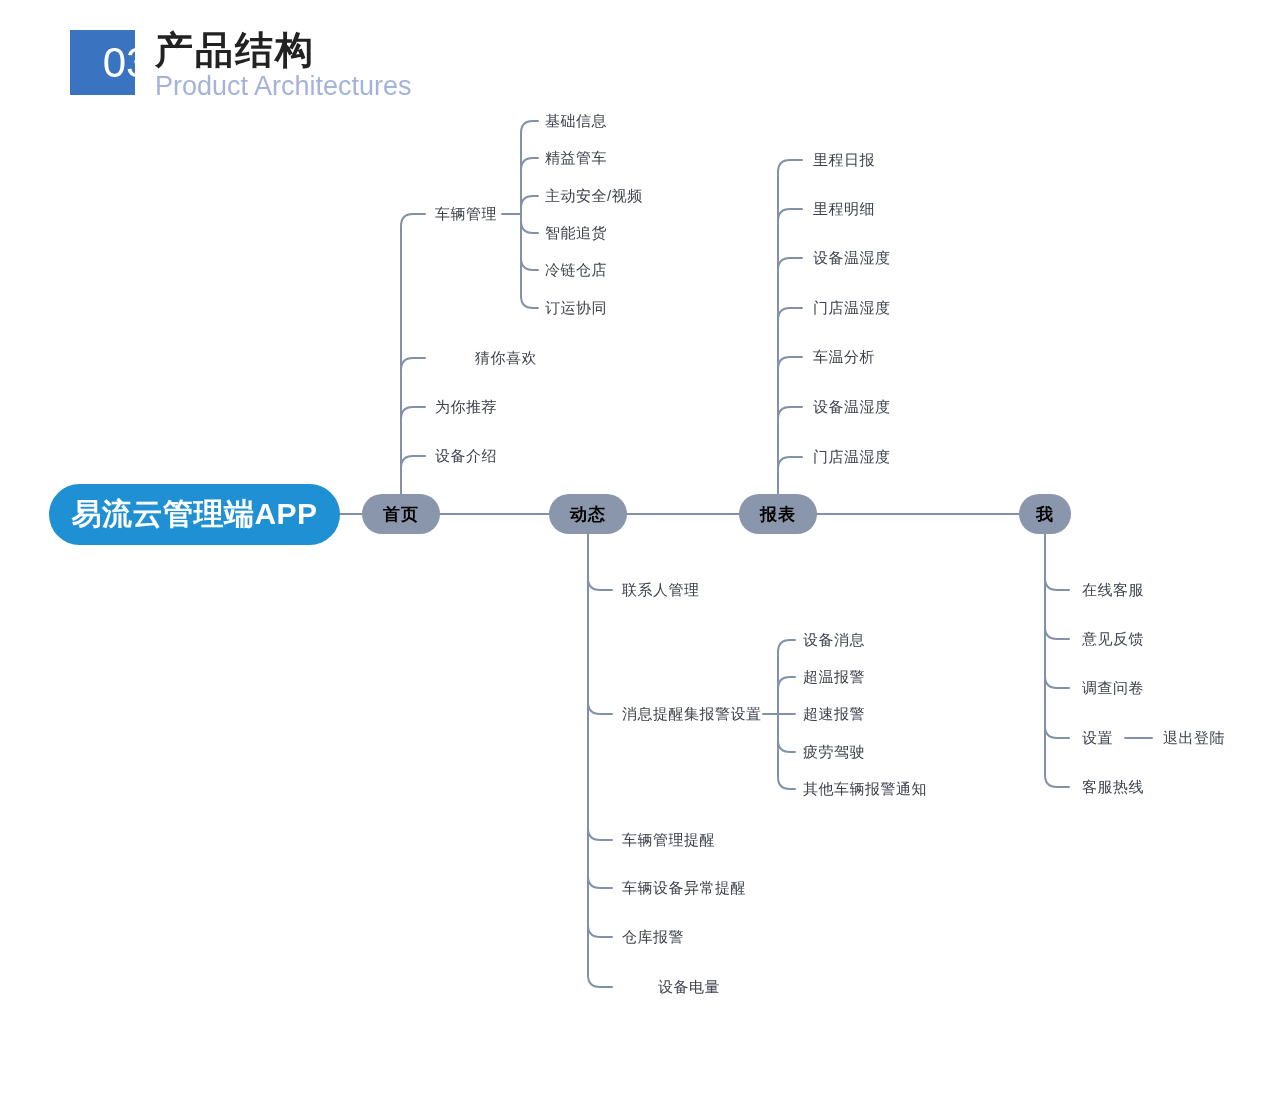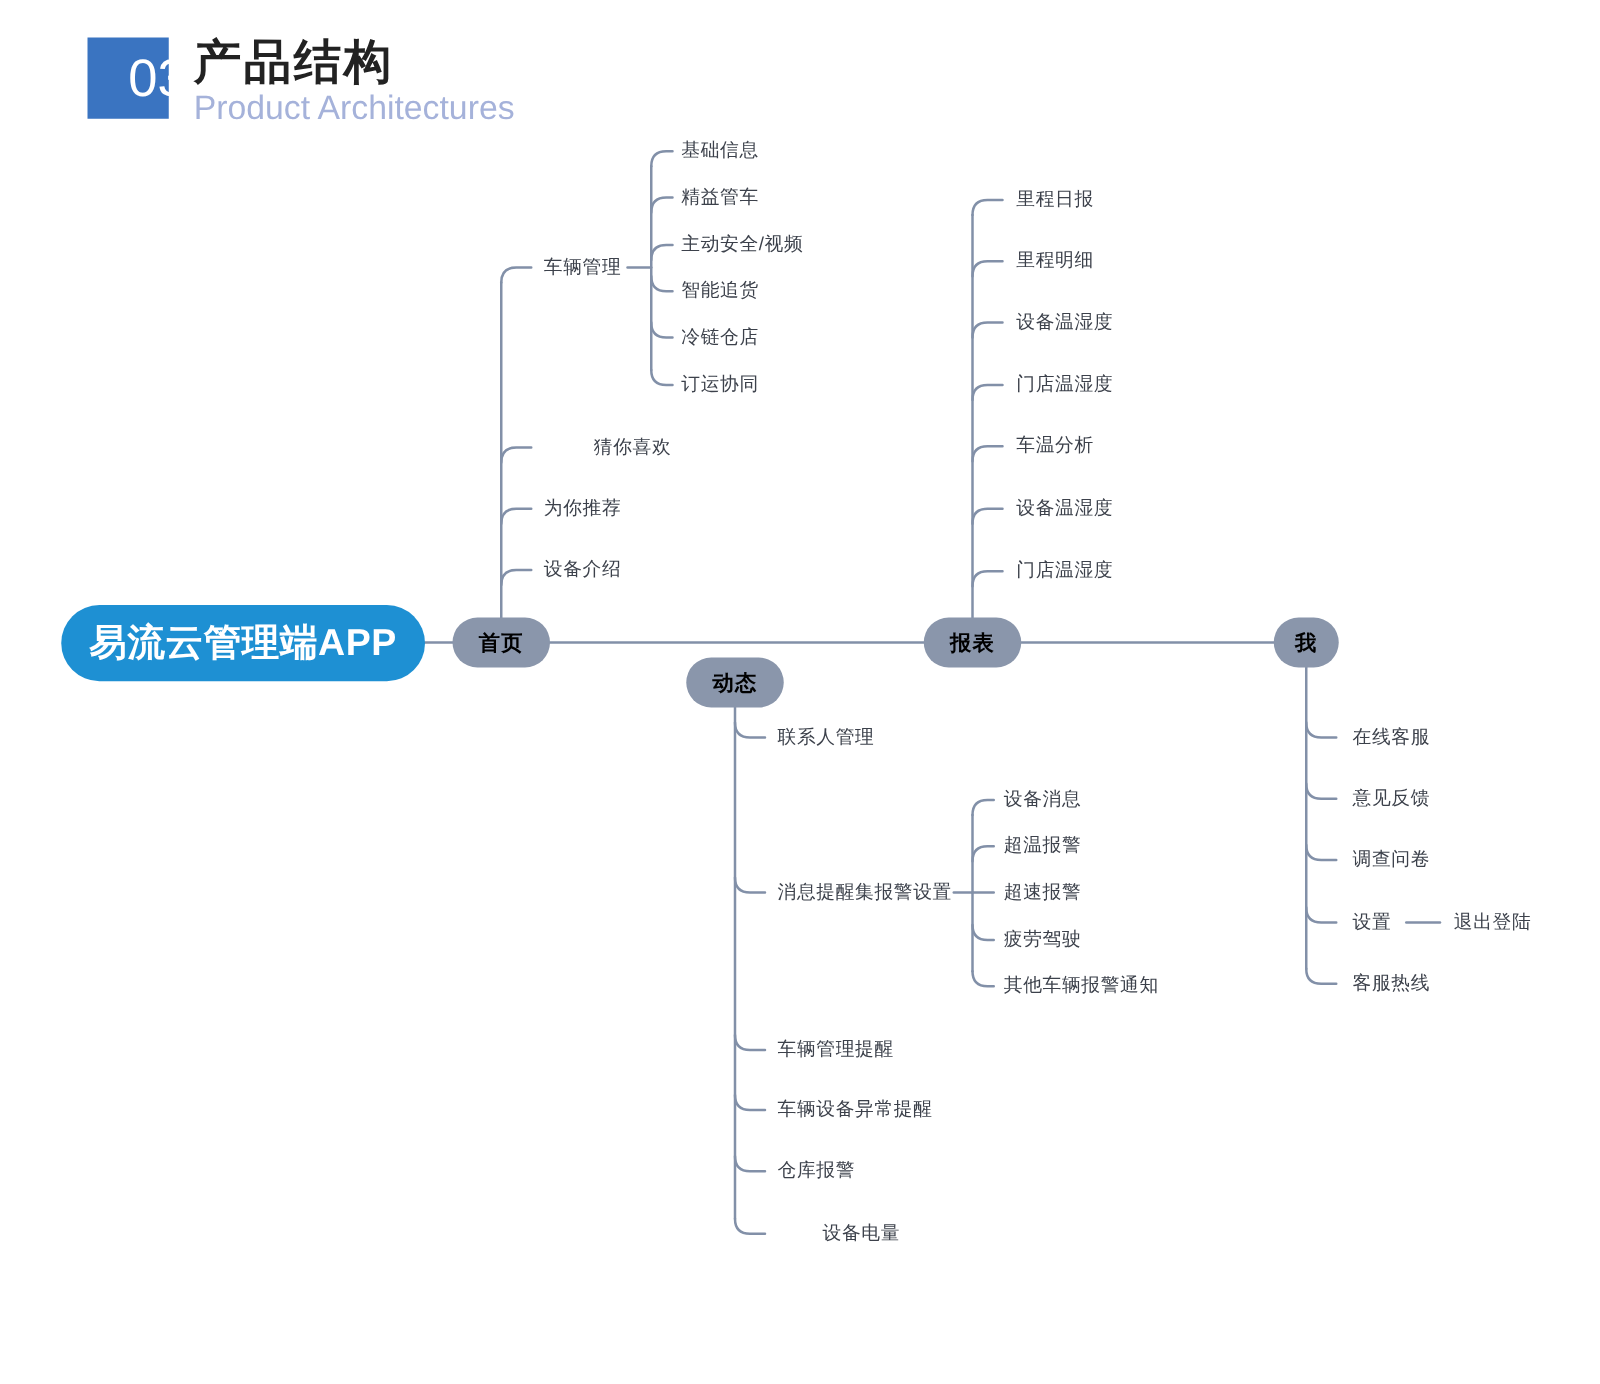--- a/index.html
+++ b/index.html
@@ -168,19 +168,19 @@
       <div class="node-label" style="left: 813px; top: 357px;">车温分析</div>
       <div class="node-label" style="left: 813px; top: 407px;">设备温湿度</div>
       <div class="node-label" style="left: 813px; top: 457px;">门店温湿度</div>
       <div class="node-label" style="left: 1082px; top: 590px;">在线客服</div>
       <div class="node-label" style="left: 1082px; top: 639px;">意见反馈</div>
       <div class="node-label" style="left: 1082px; top: 688px;">调查问卷</div>
       <div class="node-label" style="left: 1082px; top: 738px;">设置</div>
       <div class="node-label" style="left: 1163px; top: 738px;">退出登陆</div>
       <div class="node-label" style="left: 1082px; top: 787px;">客服热线</div>
       <div class="pill" style="left: 362px; top: 494px; width: 78px; height: 40px;">首页</div>
-      <div class="pill" style="left: 549px; top: 494px; width: 78px; height: 40px; margin-top: 32px;">动态</div>
+      <div class="pill" style="left: 549px; top: 494px; width: 78px; height: 40px;">动态</div>
       <div class="pill" style="left: 739px; top: 494px; width: 78px; height: 40px;">报表</div>
       <div class="pill" style="left: 1019px; top: 494px; width: 52px; height: 40px;">我</div>
       <div class="root-pill" style="left: 49px; top: 484px; width: 291px; height: 61px;">易流云管理端APP</div>
     </div>
 
 </div>
 
 </body></html>

